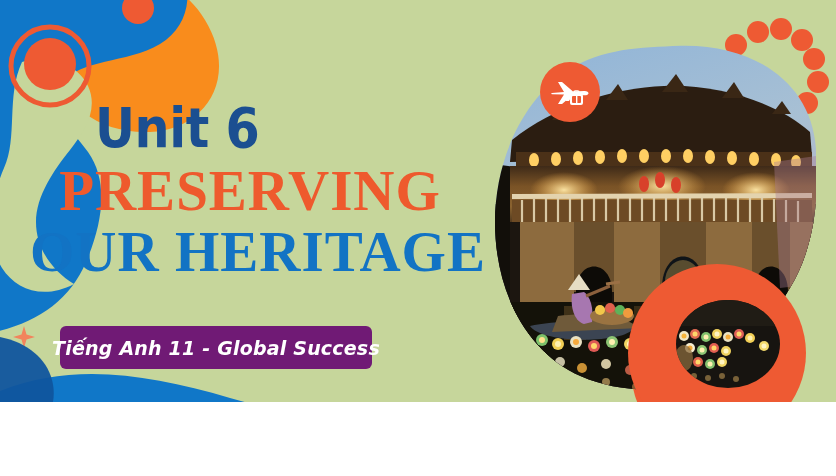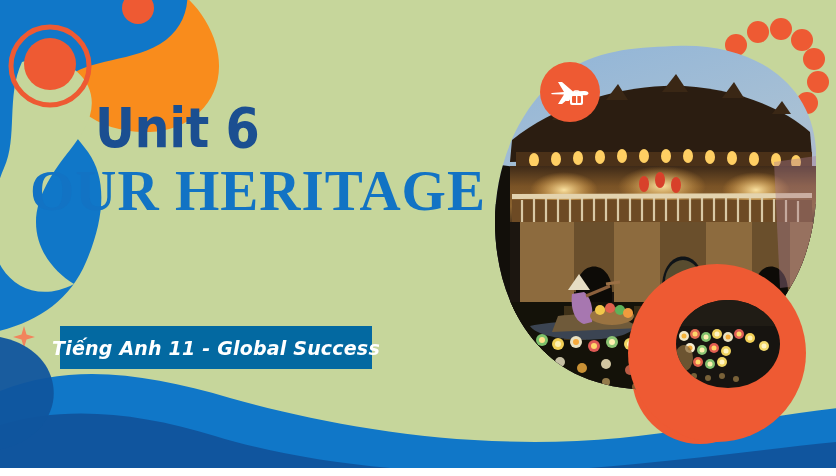--- a/index.html
+++ b/index.html
@@ -6,21 +6,21 @@
   html, body {
     margin: 0;
     padding: 0;
     background: #ffffff;
   }
   * { box-sizing: border-box; }
 
   #slide {
     position: relative;
     width: 836px;
-    height: 468px;
+    height: 402px;
     overflow: hidden;
     background: #c6d69b;
     font-family: "Liberation Sans", sans-serif;
   }
 
   .svg-layer {
     position: absolute;
     left: 0; top: 0;
     width: 836px; height: 476px;
   }
@@ -70,22 +70,22 @@
     letter-spacing: 1px;
     white-space: nowrap;
   }
 
   .badge {
     position: absolute;
     left: 60px;
     top: 326px;
     width: 312px;
     height: 43px;
-    background: #0369a1;
-    border-radius: 0;
+    background: #701a75;
+    border-radius: 6px;
     display: flex;
     align-items: center;
     justify-content: center;
     z-index: 40;
   }
   .badge-text {
     font-family: "DejaVu Sans", sans-serif;
     font-weight: 700;
     font-style: italic;
     font-size: 19px;
@@ -487,20 +487,21 @@
         <rect x="21" y="19" width="13" height="11" rx="2" fill="#ffffff"></rect>
         <path d="M25,19 L25,17 C25,16.3 25.6,16 26.3,16 L28.7,16 C29.4,16 30,16.3 30,17 L30,19" fill="none" stroke="#ffffff" stroke-width="1.6"></path>
         <rect x="23" y="21" width="9" height="7" rx="1" fill="#ee5a33"></rect>
         <rect x="27" y="21" width="1.4" height="7" fill="#ffffff"></rect>
       </g>
     </svg>
   </div>
 
   <div class="text-block">
     <div class="unit-label">Unit 6</div>
+    <div class="title-1">PRESERVING</div>
     <div class="title-2">OUR HERITAGE</div>
   </div>
 
   <div class="badge">
     <span class="badge-text">Tiếng Anh 11 - Global Success</span>
   </div>
 
 </div>
 
 </body></html>

